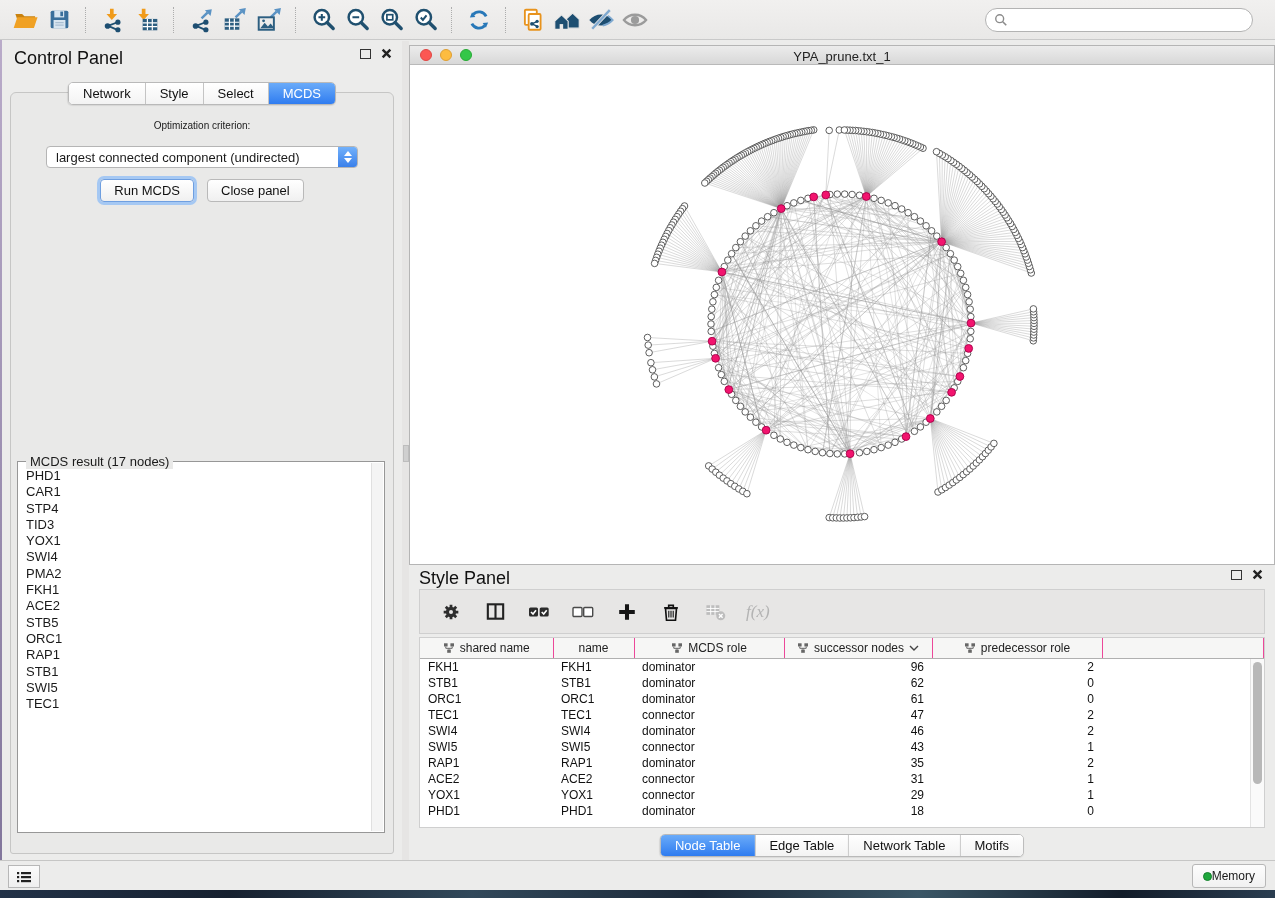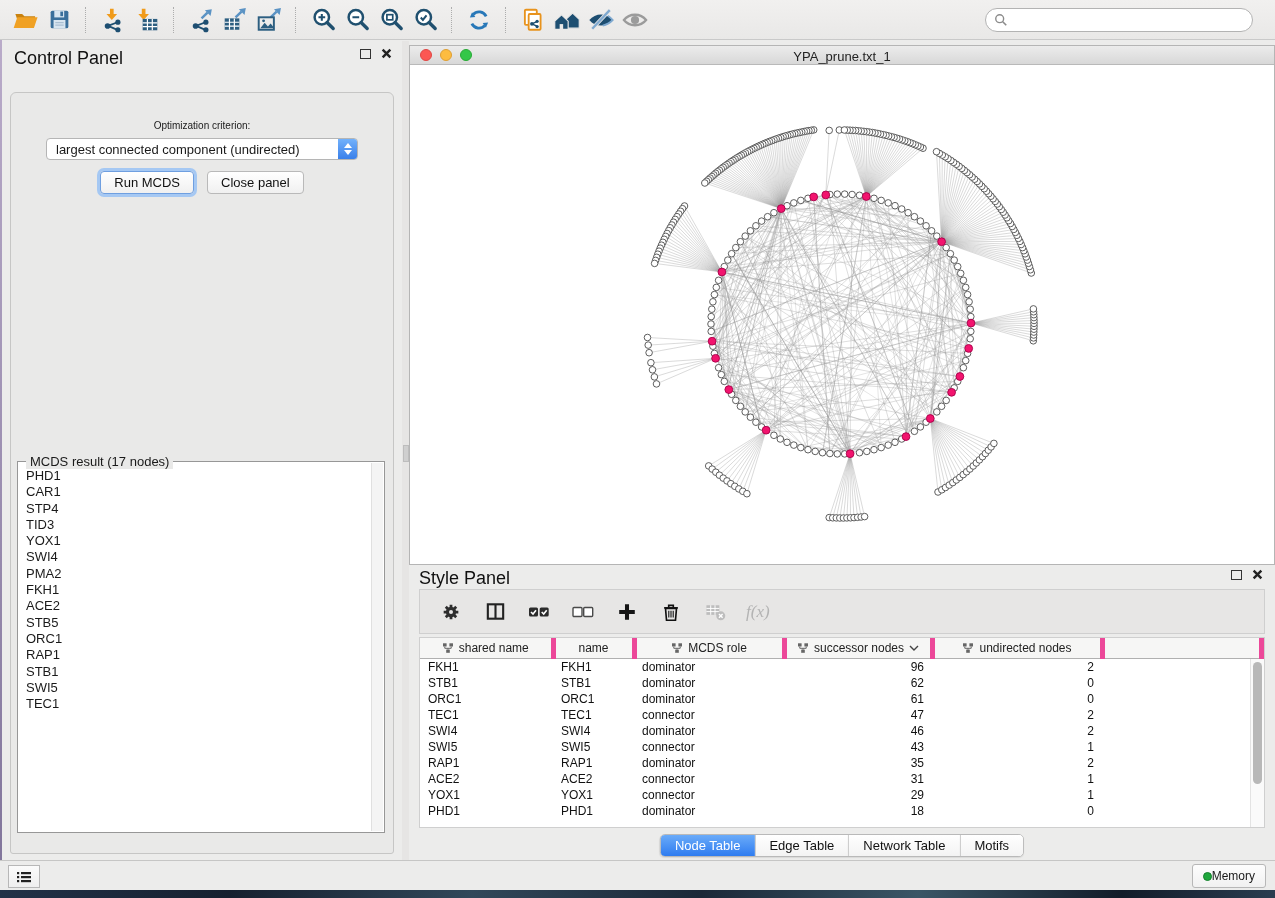--- a/index.html
+++ b/index.html
@@ -25,21 +25,21 @@
   #cp-body{position:absolute;left:8px;right:8px;top:51px;bottom:6px;background:#e9e9e8;
            border:1px solid #c6c6c5;border-radius:6px 6px 3px 3px;}
   .tabstrip{position:absolute;display:flex;height:21px;border:1px solid #b9b9b9;border-radius:5px;overflow:hidden;
             background:#fff;box-shadow:0 1px 1px rgba(0,0,0,.08);z-index:5;}
   #cp-tabs{left:50%;transform:translateX(-50%);top:-11px;}
   .seg{padding:0 14px;display:flex;align-items:center;font-size:13px;background:linear-gradient(#ffffff,#f3f3f3);
        border-right:1px solid #c4c4c4;color:#111;cursor:default;white-space:nowrap;}
   .seg:last-child{border-right:none;}
   .seg.active{background:linear-gradient(#6aabf9,#2f7cf0);color:#fff;}
   #opt-label{margin-top:27px;text-align:center;font-size:10px;}
-  #opt-select{margin:7px auto 0;width:312px;height:22px;background:#fff;border:1px solid #b5b5b5;border-radius:4px;
+  #opt-select{margin:15px auto 0;width:312px;height:22px;background:#fff;border:1px solid #b5b5b5;border-radius:4px;
               display:flex;align-items:center;position:relative;box-sizing:border-box;}
   #opt-select .val{flex:1;font-size:13px;padding-left:9px;white-space:nowrap;overflow:hidden;}
   #opt-select .stepper{width:19px;height:20px;border-radius:0 3px 3px 0;background:linear-gradient(#72b1fb,#3a80ea);
               display:flex;flex-direction:column;align-items:center;justify-content:center;gap:2px;}
   .btnrow{display:flex;justify-content:center;gap:13px;margin-top:11px;}
   .mac-btn{height:21px;padding:0 13px;background:linear-gradient(#ffffff,#f0f0f0);border:1px solid #b9b9b9;
            border-radius:4px;font-size:13px;display:flex;align-items:center;color:#111;}
   .mac-btn.focused{box-shadow:0 0 0 3px #a5c8f3;border-color:#6f9fe0;}
   #mcds-box{position:absolute;left:6px;right:8px;top:368px;height:370px;border:1px solid #979797;background:#fff;}
   #mcds-legend{position:absolute;left:8px;top:-8px;background:#e9e9e8;padding:0 4px;font-size:13px;}
@@ -58,21 +58,21 @@
   #net-canvas{position:absolute;left:0;top:19px;right:0;bottom:0;background:#fff;}
   
   #table-panel{position:absolute;left:409px;top:565px;width:866px;height:295px;background:#ececeb;}
   #tp-toolbar{position:absolute;left:10px;right:10px;top:24px;height:45px;background:#e7e6e5;border:1px solid #cfcfcf;
               display:flex;align-items:center;padding-left:16px;box-sizing:border-box;gap:14px;}
   #tp-toolbar .tbtn{width:30px;}
   #fx-label{font:italic 17px "Liberation Serif",serif;color:#b3b3b3;margin-left:2px;}
   #tbl-wrap{position:absolute;left:10px;right:10px;top:72px;height:191px;background:#fff;border:1px solid #cfcfcf;
             box-sizing:border-box;overflow:hidden;}
   table{border-collapse:collapse;table-layout:fixed;width:100%;}
-  th{height:20px;background:#f6f6f5;border-bottom:1px solid #b0b0b0;border-right:5px solid #ec4899;
+  th{height:20px;background:#f6f6f5;border-bottom:1px solid #b0b0b0;border-right:1px solid #ec4899;
      font-size:12px;font-weight:normal;color:#222;padding:0 4px;}
   th .hwrap{display:flex;align-items:center;justify-content:center;gap:5px;}
   td{height:16px;font-size:12px;padding:0 8px;white-space:nowrap;color:#111;}
   #tbl-scroll{position:absolute;right:0;top:21px;bottom:0;width:13px;background:#fafafa;border-left:1px solid #e3e3e3;}
   #tbl-thumb{position:absolute;left:2px;top:3px;width:9px;height:122px;border-radius:5px;background:#b8b8b8;}
   #tp-tabs{left:50%;transform:translateX(-50%);top:269px;position:absolute;}
   
   #status-bar{position:absolute;left:0;top:860px;width:100%;height:30px;background:#ececeb;border-top:1px solid #c6c6c5;}
   #menu-btn{position:absolute;left:8px;top:4px;width:30px;height:21px;background:linear-gradient(#fbfbfb,#efefef);
             border:1px solid #b7b7b7;display:flex;align-items:center;justify-content:center;}
@@ -238,20 +238,26 @@
 
   <div id="control-panel">
     <div class="panel-title">Control Panel</div>
     <div class="win-btns">
       <span class="float-ico"></span>
       <svg viewBox="0 0 10 10" width="11" height="11">
         <path d="M1.5 1.5l7 7M8.5 1.5l-7 7" stroke="#222" stroke-width="2.2"></path>
       </svg>
     </div>
     <div id="cp-body">
+      <div class="tabstrip" id="cp-tabs">
+          <div class="seg">Network</div>
+          <div class="seg">Style</div>
+          <div class="seg">Select</div>
+          <div class="seg active">MCDS</div>
+        </div>
       <div id="opt-label">Optimization criterion:</div>
       <div id="opt-select">
         <span class="val">largest connected component (undirected)</span>
         <span class="stepper">
           <svg viewBox="0 0 8 5" width="8" height="5">
               <path d="M0 5L4 0l4 5z" fill="#fff"></path>
             </svg>
           <svg viewBox="0 0 8 5" width="8" height="5">
               <path d="M0 0l4 5 4-5z" fill="#fff"></path>
             </svg>
@@ -1237,21 +1243,21 @@
                 </span>
               </th>
               <th>
                 <span class="hwrap">
                   <svg viewBox="0 0 12 12" width="12" height="12">
                     <path d="M2.8 4.6v1.7h6.4V4.6M6 6.3v1.4" stroke="#666" fill="none"></path>
                     <rect x="1" y="1.3" width="3.6" height="3.2" fill="#666"></rect>
                     <rect x="7.4" y="1.3" width="3.6" height="3.2" fill="#666"></rect>
                     <rect x="4.2" y="7.6" width="3.6" height="3.2" fill="#666"></rect>
                   </svg>
-                  <span>undirected nodes</span>
+                  <span>predecessor role</span>
                 </span>
               </th>
               <th></th>
             </tr>
           </thead>
         <tbody id="tbl-body">
             <tr>
               <td style="text-align: left;">FKH1</td>
               <td style="text-align: left;">FKH1</td>
               <td style="text-align: left;">dominator</td>

